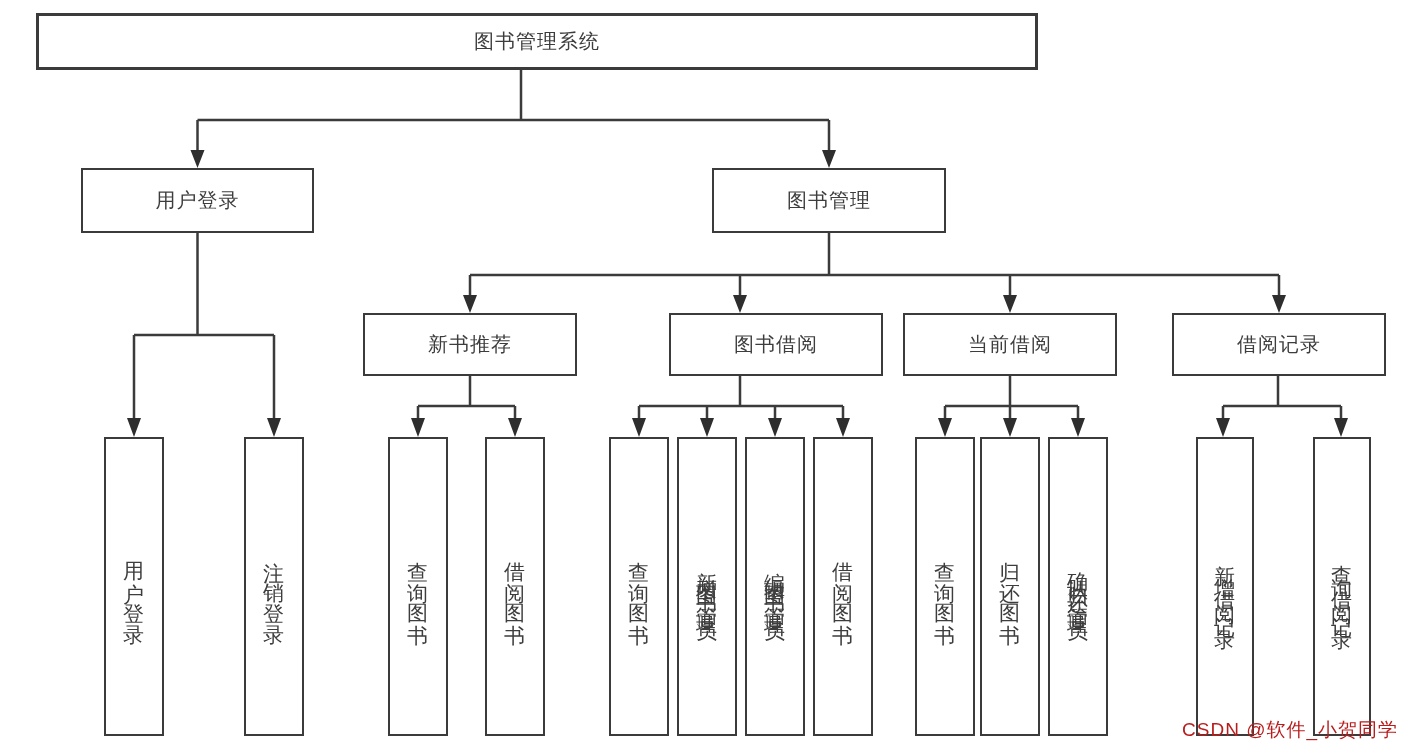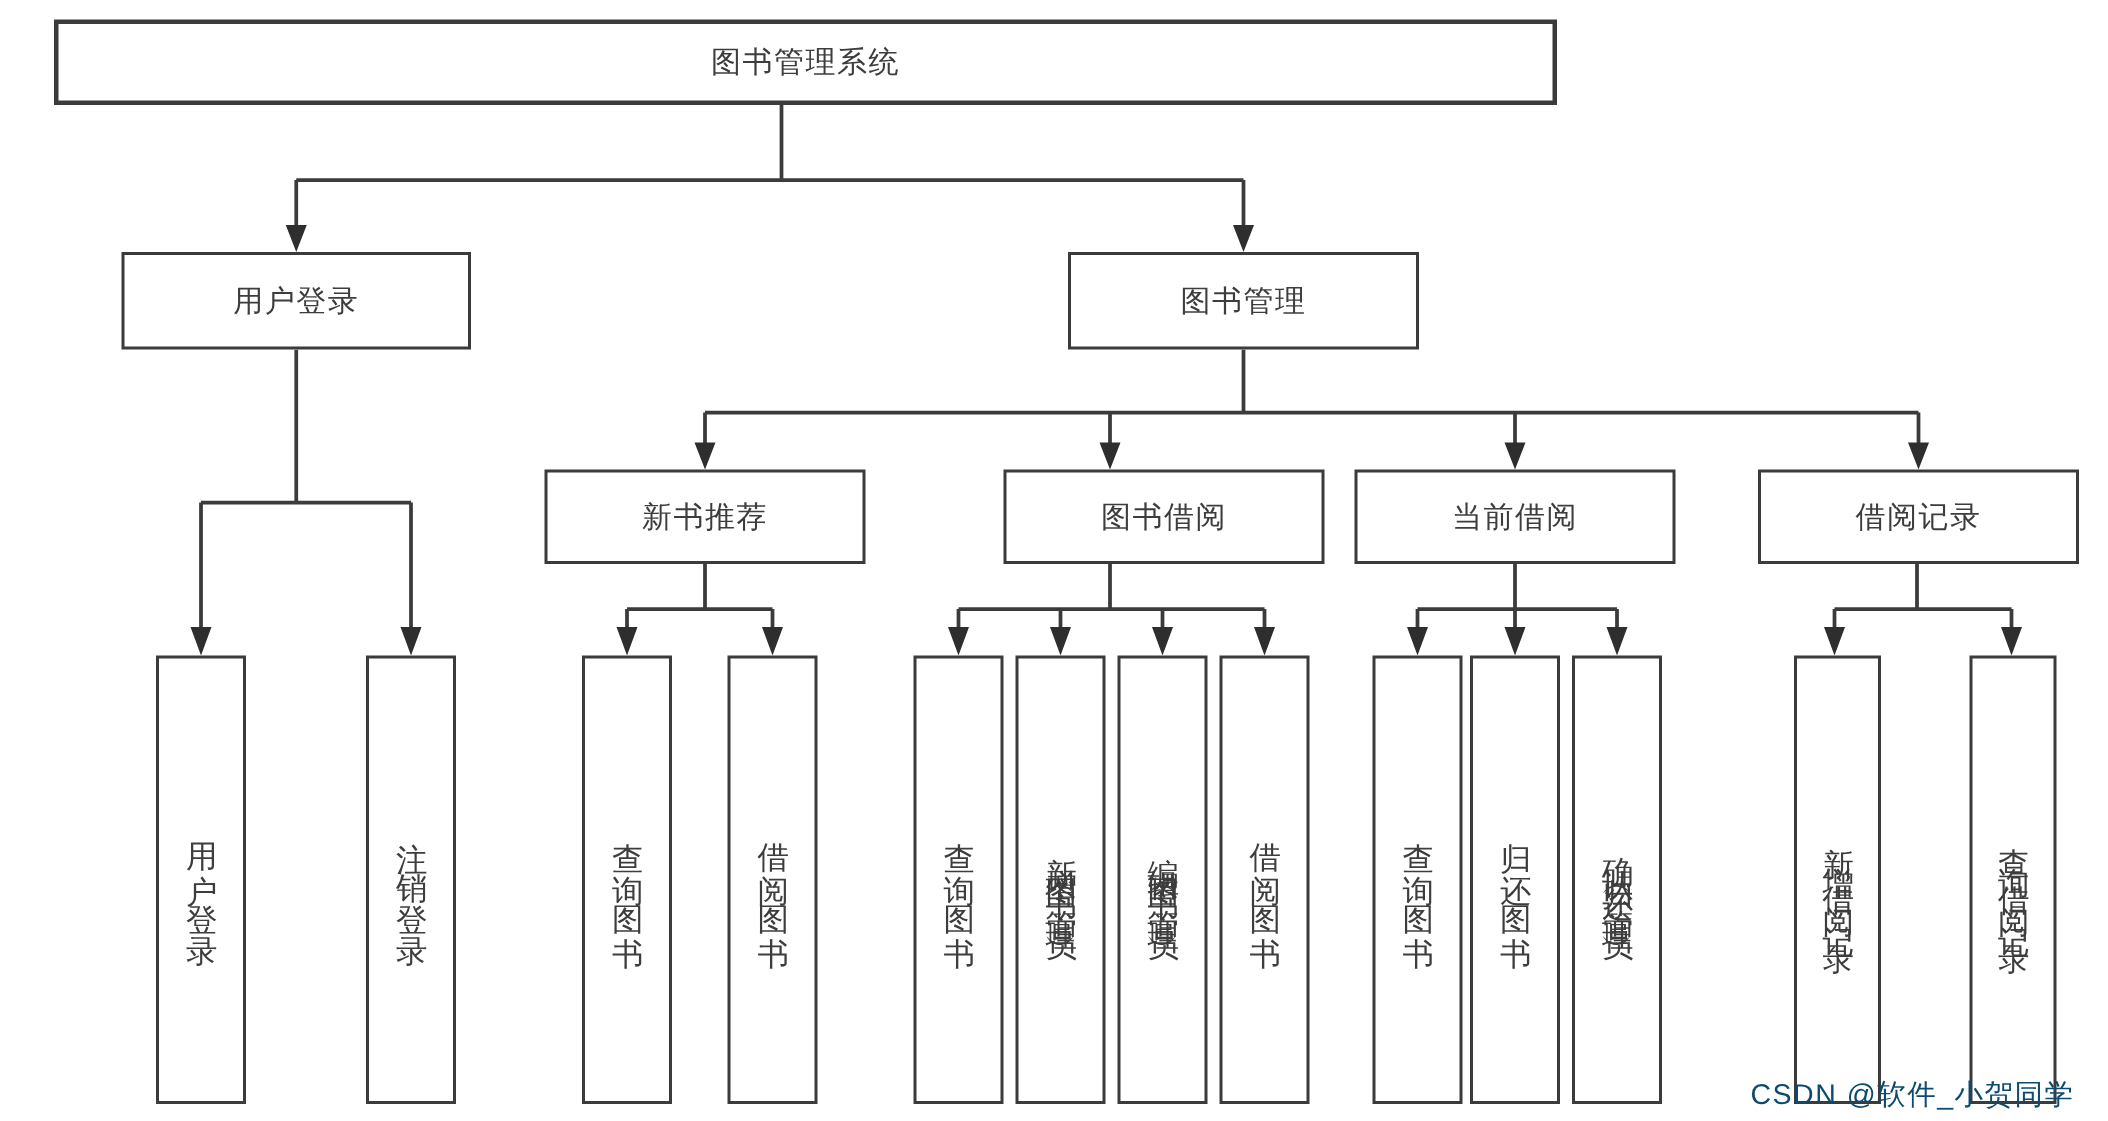--- a/index.html
+++ b/index.html
@@ -37,24 +37,24 @@
     text-orientation: mixed;
     font-size: 21px;
     line-height: 1;
     white-space: nowrap;
   }
   .s4 .vlabel { letter-spacing: 21px; }
   .s6 .vlabel { letter-spacing: 13px; }
   .s9 .vlabel { letter-spacing: 7px; }
   .watermark {
     position: absolute;
-    right: 22px;
+    right: 7px;
     bottom: 4px;
     font-size: 19px;
-    color: #0c4a6e;
+    color: #b91c1c;
     letter-spacing: 1px;
     z-index: 5;
     white-space: nowrap;
   }
 </style>
 </head>
 <body>
 
 <div class="canvas">
 

